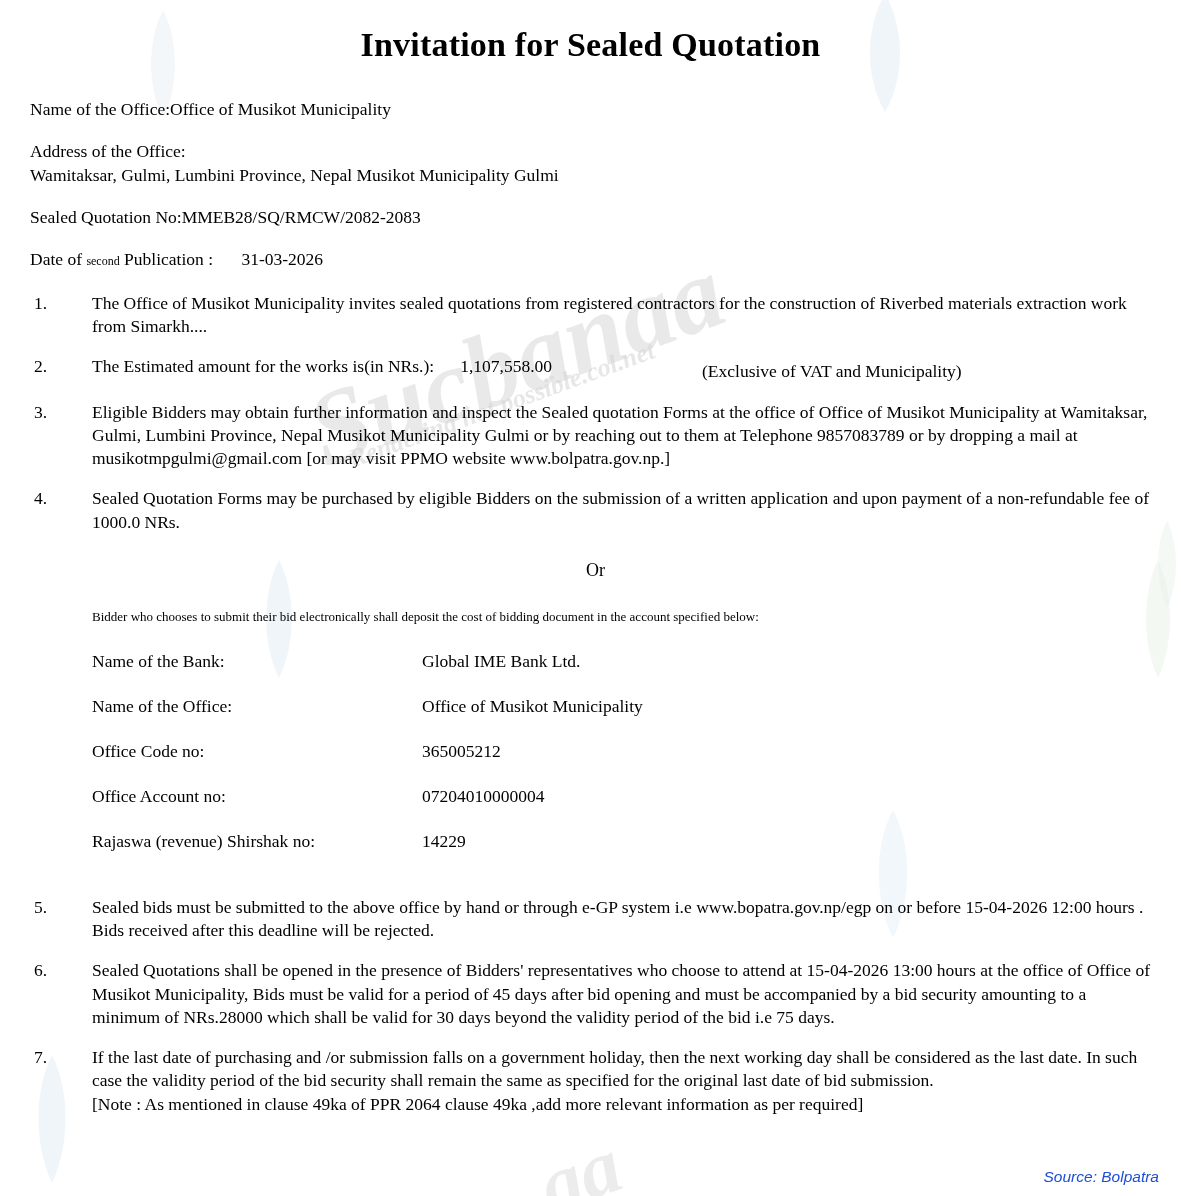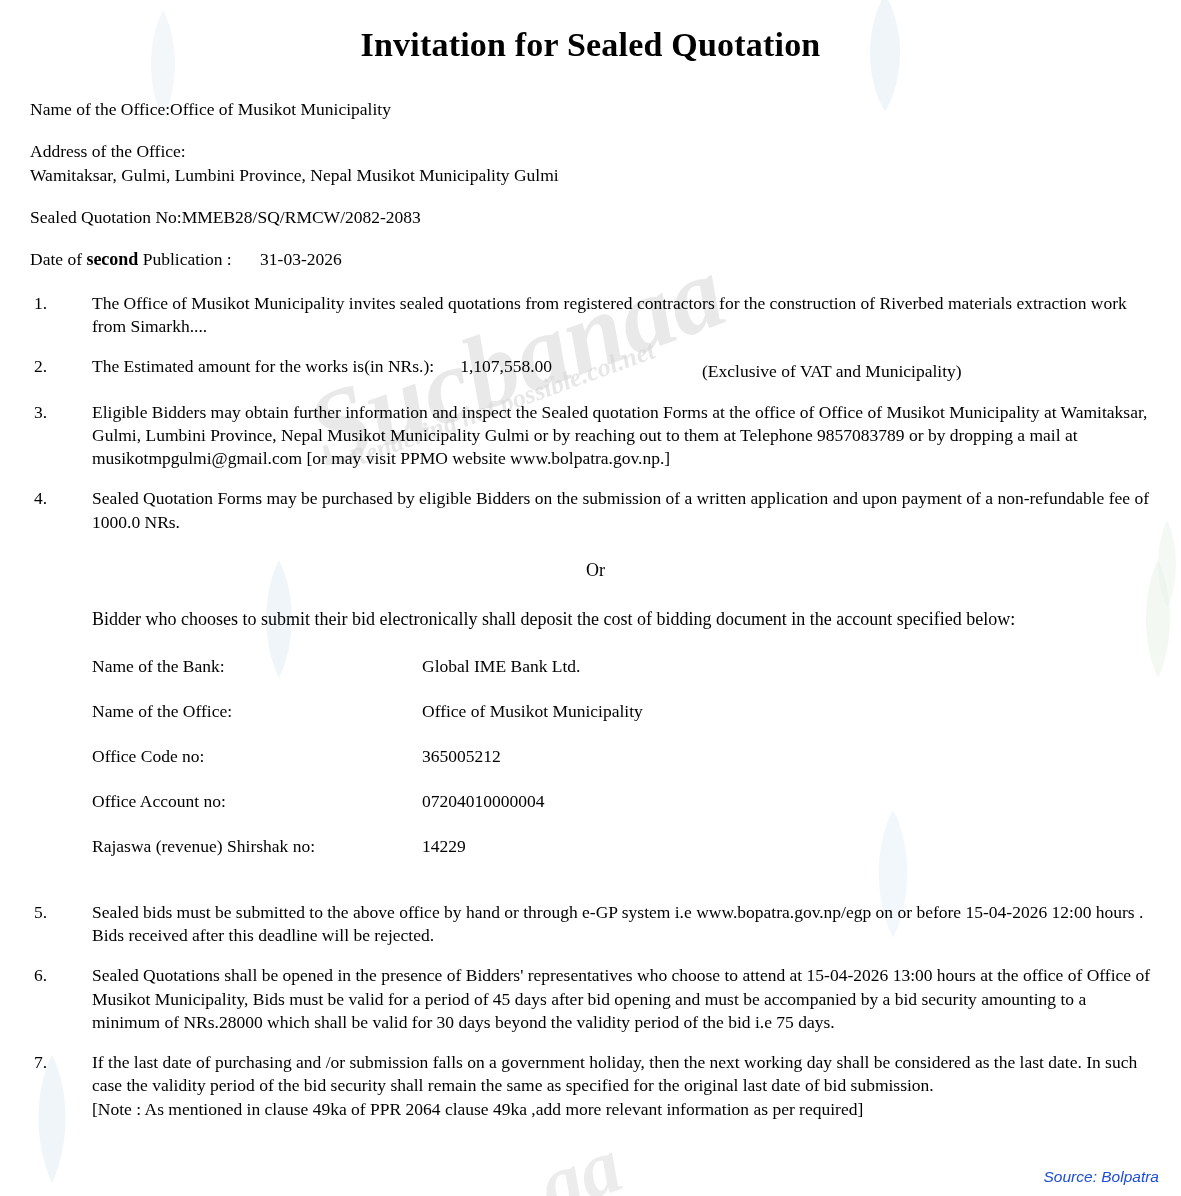--- a/index.html
+++ b/index.html
@@ -78,22 +78,21 @@
   }
   .meta-line .sub {
     display: block;
   }
   .date-line {
     font-size: 17.5px;
     margin: 0 0 22px 0;
   }
   .date-line .dl-label-1 { }
   .date-line .dl-sec {
-    font-size: 18px;
-    font-weight: bold;
+    font-size: 12px;
   }
   .date-line .dl-val {
     margin-left: 24px;
   }
 
   ol.clauses {
     list-style: none;
     margin: 0;
     padding: 0;
   }
@@ -123,21 +122,21 @@
     white-space: nowrap;
     padding-top: 5px;
   }
   .or-line {
     text-align: center;
     font-size: 18px;
     margin: 26px 0 28px 0;
     padding-left: 10px;
   }
   .ebid-line {
-    font-size: 18px;
+    font-size: 13px;
     margin: 0 0 26px 0;
     padding-left: 62px;
   }
   table.bank {
     border-collapse: collapse;
     margin: 0 0 20px 62px;
     font-size: 17.5px;
   }
   table.bank td {
     padding: 0 0 24px 0;

